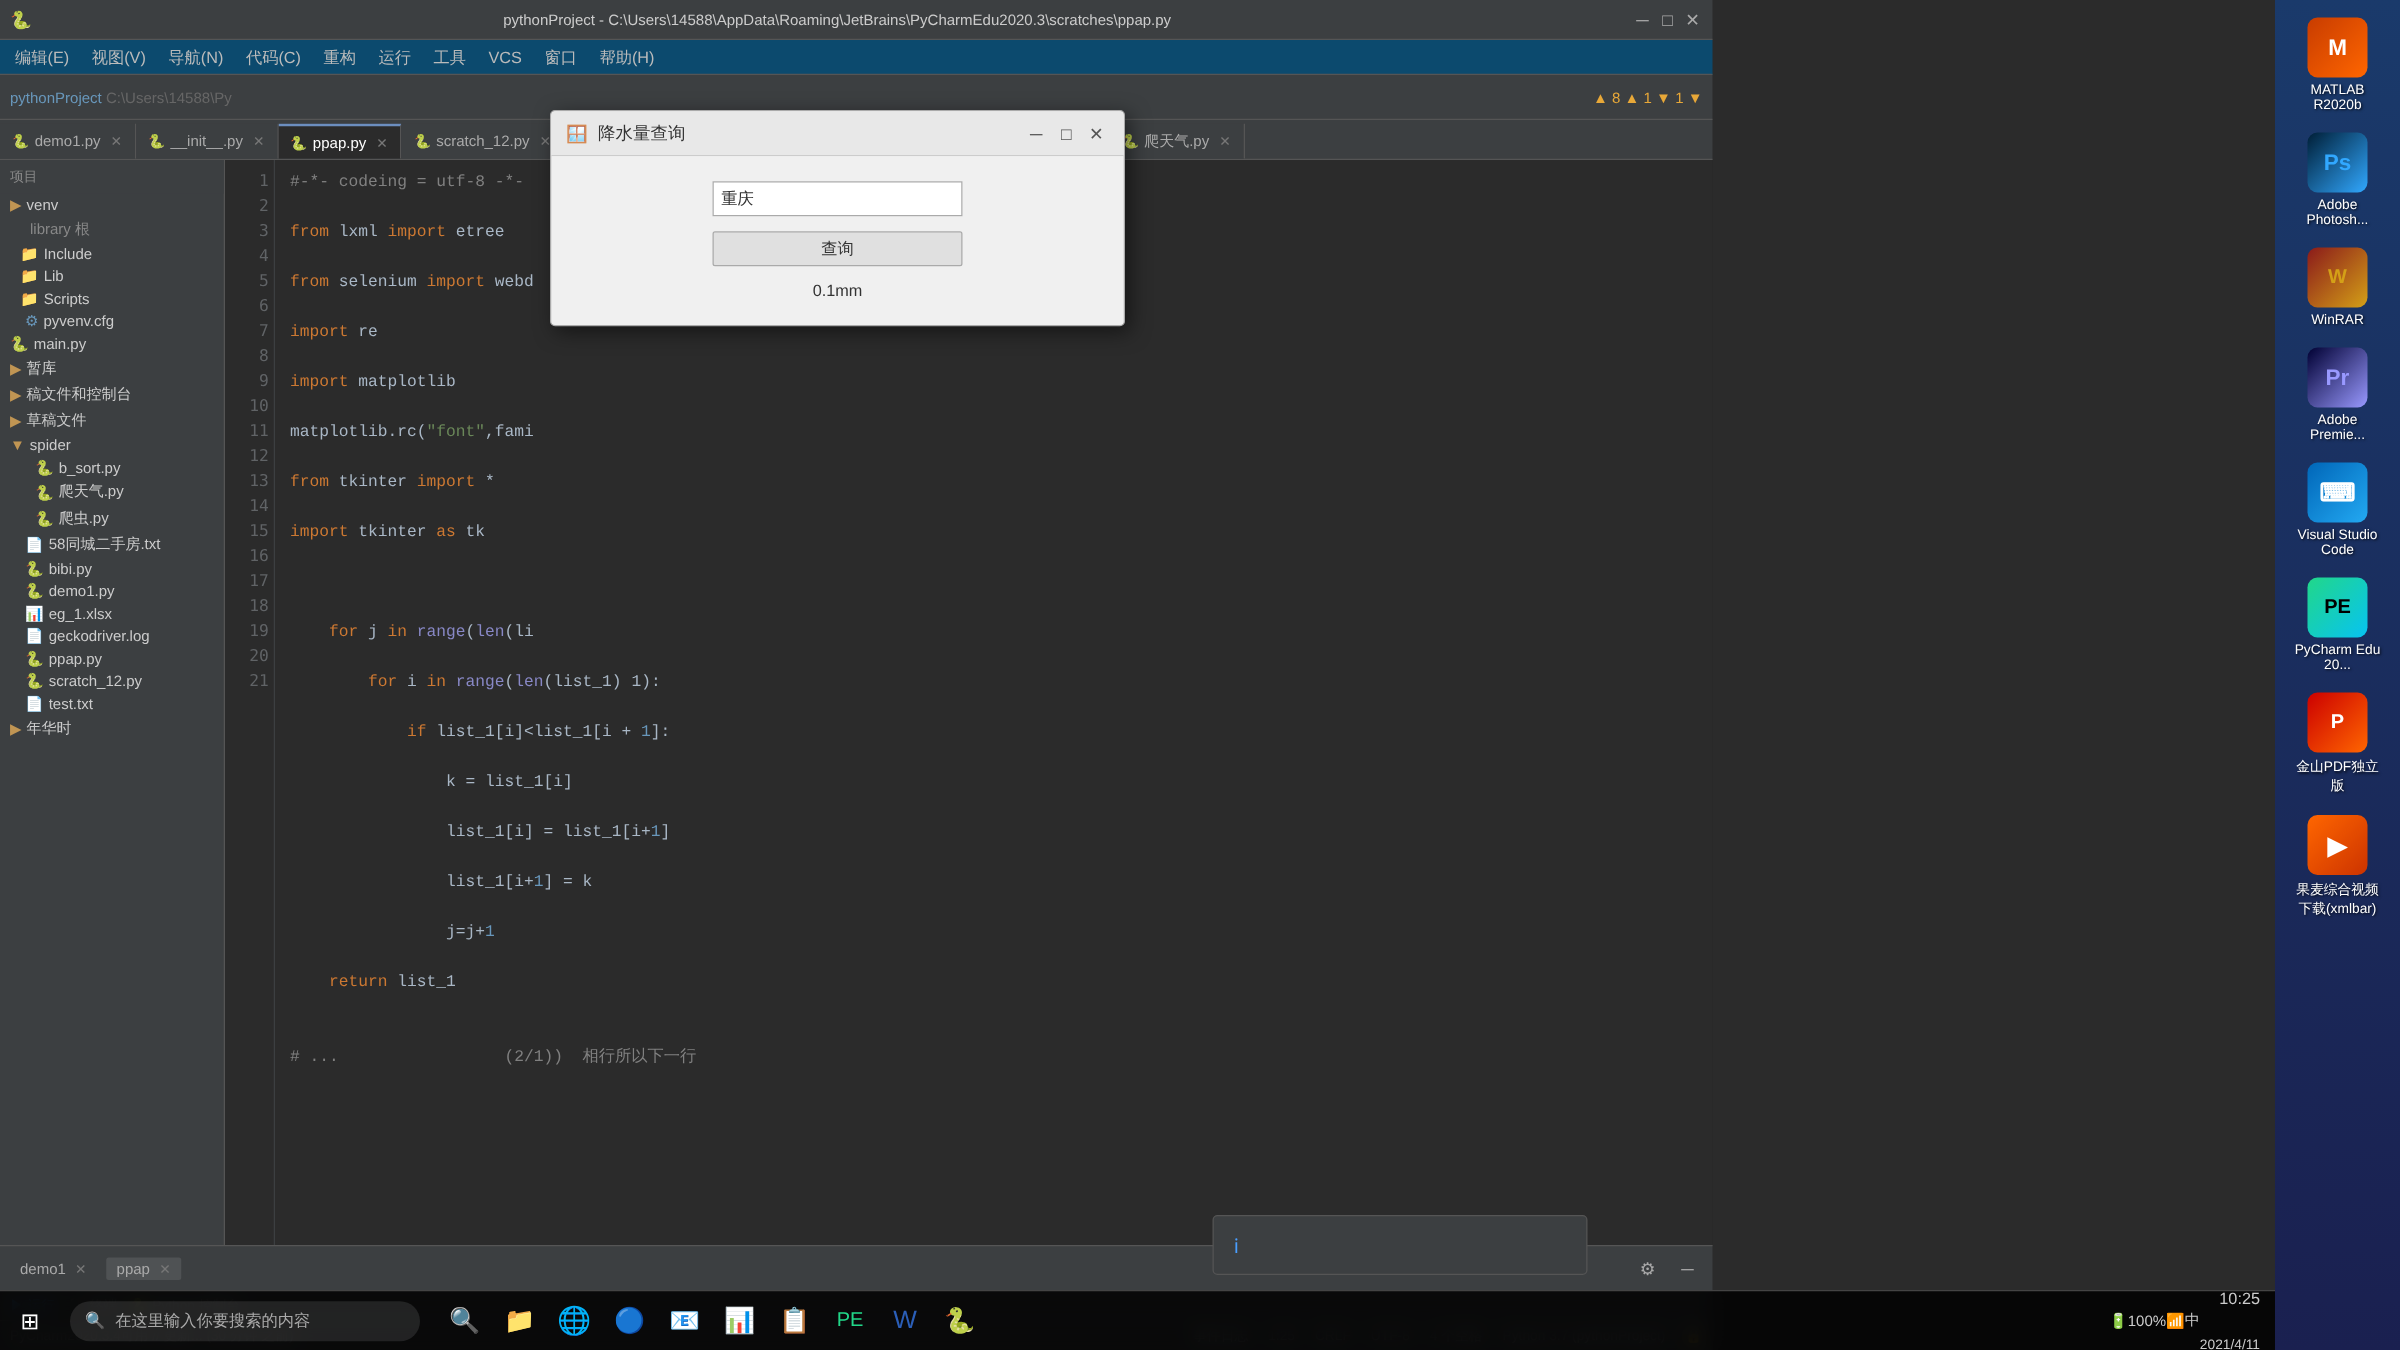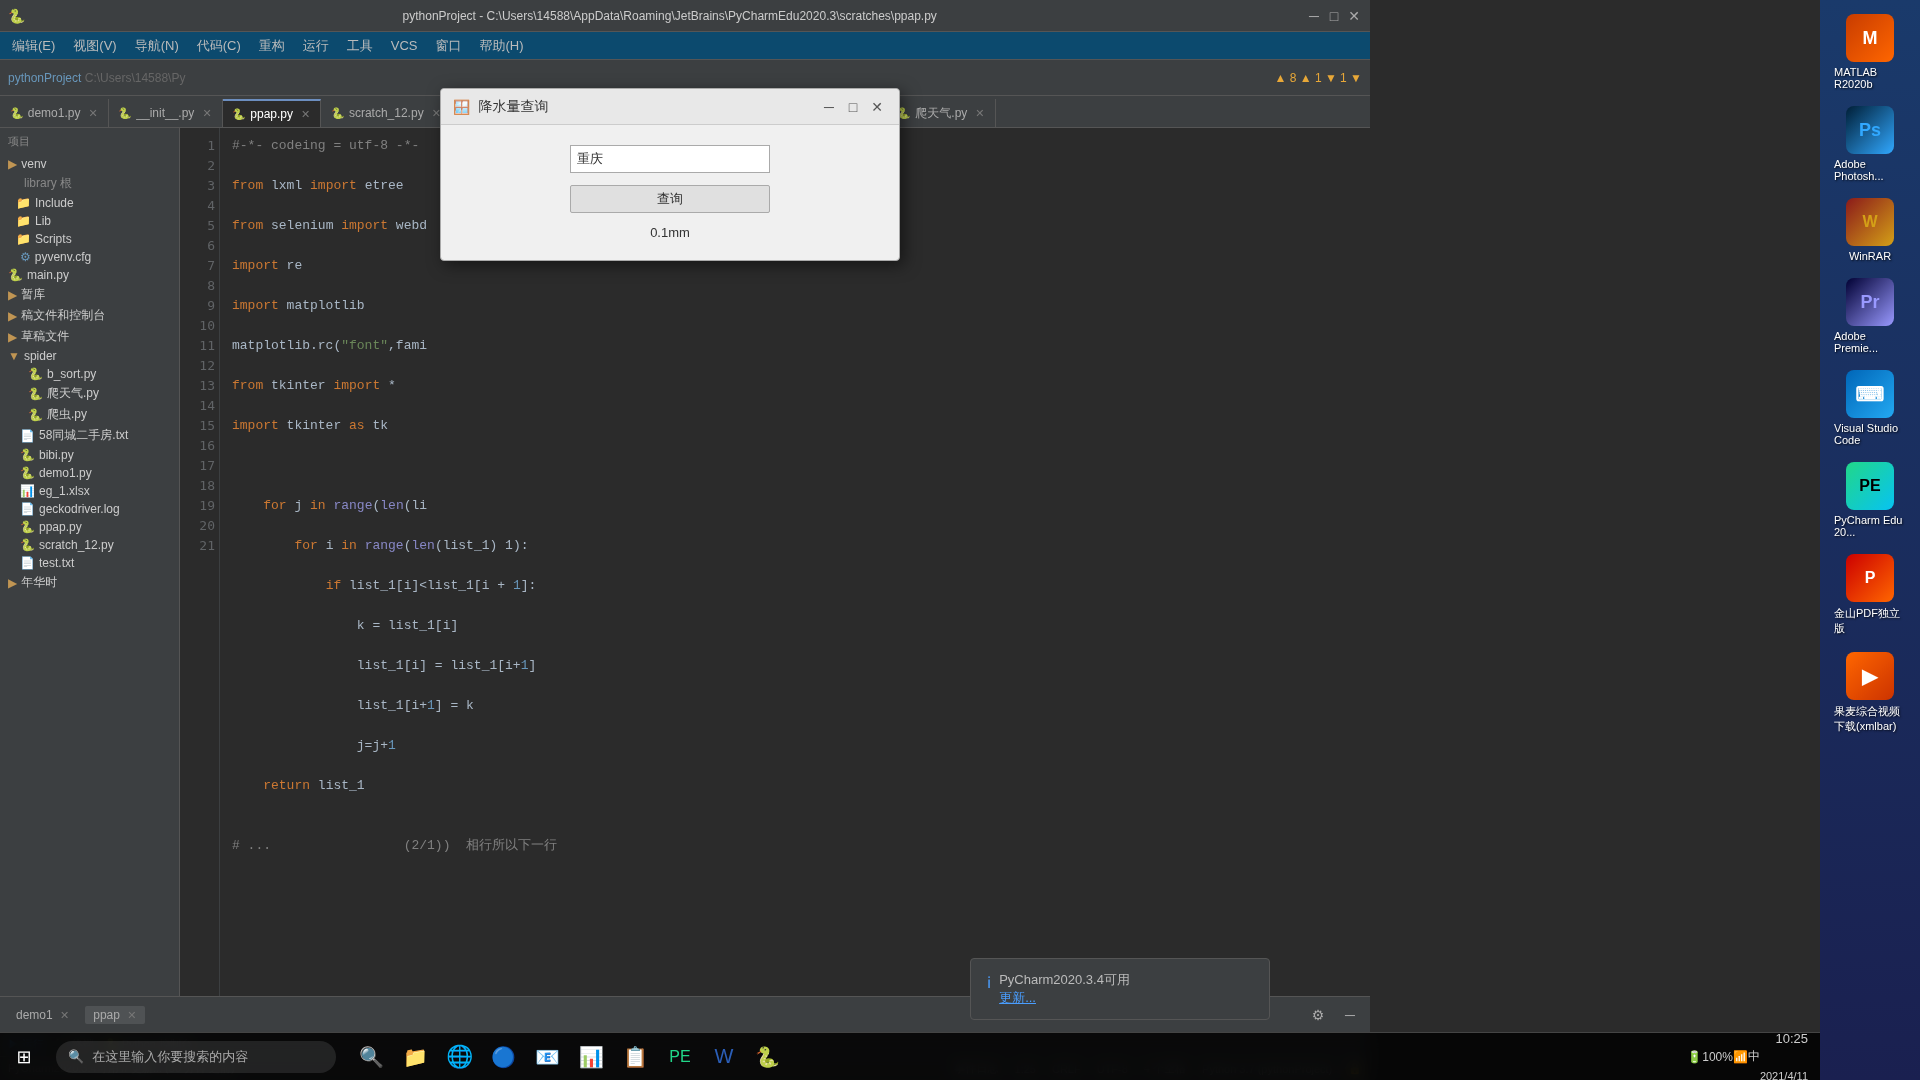--- a/index.html
+++ b/index.html
@@ -298,20 +298,21 @@
       border-radius: 8px;
       display: flex;
       align-items: center;
       justify-content: center;
       font-size: 24px;
       font-weight: bold;
     }
     .desktop-icon-label {
       font-size: 11px;
       color: #fff;
+      text-align: center;
       text-shadow: 1px 1px 2px rgba(0,0,0,0.8);
       word-break: break-word;
     }
     .matlab-bg { background: linear-gradient(135deg, #c83c00, #ff6600); }
     .ps-bg { background: linear-gradient(135deg, #001e36, #31a8ff); }
     .winrar-bg { background: linear-gradient(135deg, #8b1a1a, #d4a017); }
     .pr-bg { background: linear-gradient(135deg, #000033, #9999ff); }
     .vscode-bg { background: linear-gradient(135deg, #0066b8, #23a9f2); }
     .pycharm-bg { background: linear-gradient(135deg, #21d789, #07c3f2); }
     .pdf-bg { background: linear-gradient(135deg, #cc0000, #ff6600); }
@@ -732,26 +733,20 @@
     <span>1:25</span>
     <span>CRLF</span>
     <span>UTF-8</span>
     <span>4 个空格</span>
     <span>Python 3.7 (pythonProject)</span>
     <span>🔒</span>
   </div>
 
   <div class="notification-bar">
     <span class="notification-icon">ℹ</span>
-    <div class="notification-content">
-      <div>PyCharm2020.3.4可用</div>
-      <div>
-        <span class="notification-link">更新...</span>
-      </div>
-    </div>
   </div>
 
 </div>
 
 <div class="dialog-overlay">
   <div class="dialog">
     <div class="dialog-titlebar">
       <span class="dialog-title-icon">🪟</span>
       <span class="dialog-title-text">降水量查询</span>
       <div class="dialog-controls">

